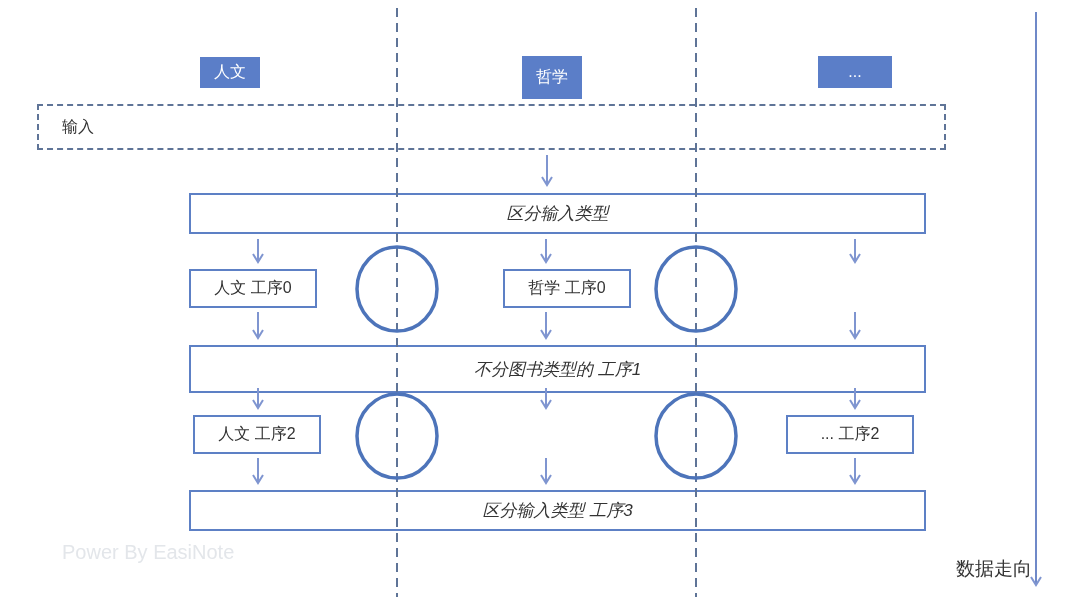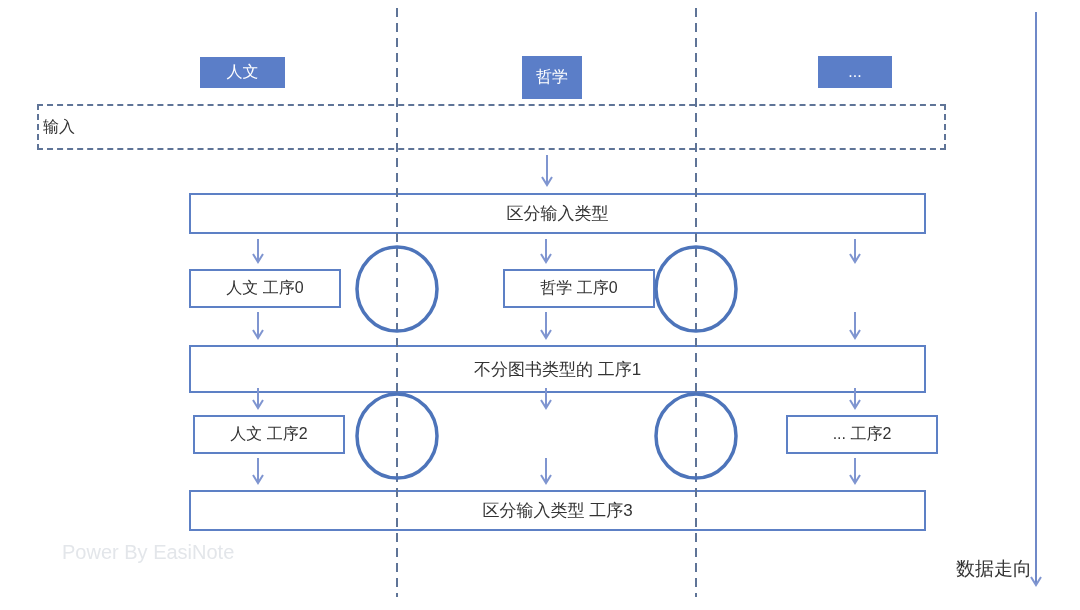--- a/index.html
+++ b/index.html
@@ -5,47 +5,47 @@
   html,body{margin:0;padding:0;}
   body{font-family:"Liberation Sans","DejaVu Sans",sans-serif;background:#fff;}
   .stage{position:relative;width:1080px;height:610px;background:var(--bg,#ffffff);overflow:hidden;}
 
   .cat{position:absolute;display:flex;align-items:center;justify-content:center;
        background:var(--accent,#5b7ec8);color:#ffffff;font-size:16px;z-index:2;}
 
   .input-box{position:absolute;left:37px;top:104px;width:909px;height:46px;
        border:2px dashed var(--dash,#5f7497);box-sizing:border-box;
        display:flex;align-items:center;z-index:1;background:transparent;}
-  .input-box span{margin-left:4px;font-size:16px;color:var(--text,#333);}
+  .input-box span{margin-left:23px;font-size:16px;color:var(--text,#333);}
 
   .bar{position:absolute;left:189px;width:737px;border:2px solid var(--box_border,#5d80c5);
        box-sizing:border-box;background:#ffffff;display:flex;align-items:center;justify-content:center;
-       font-size:17px;color:var(--text,#333);z-index:2;}
+       font-size:17px;color:var(--text,#333);z-index:2;font-style:italic;}
 
-  .pbox{position:absolute;width:152px;height:39px;border:2px solid var(--box_border,#5d80c5);
+  .pbox{position:absolute;width:128px;height:39px;border:2px solid var(--box_border,#5d80c5);
        box-sizing:border-box;background:#ffffff;display:flex;align-items:center;justify-content:center;
        font-size:16px;color:var(--text,#333);z-index:2;}
 
   .overlay{position:absolute;left:0;top:0;width:1080px;height:610px;z-index:5;pointer-events:none;}
   .dashline{stroke:var(--dash,#5f7497);stroke-width:2;stroke-dasharray:9 6;fill:none;}
   .arrowline{stroke:var(--arrow,#7f95d0);stroke-width:2;fill:none;}
   .flowline{stroke:var(--flow_line,#6f89c8);stroke-width:2;fill:none;}
   .crossing{stroke:var(--circle_stroke,#4d74ba);stroke-width:3.5;fill:none;}
   .arrowhead-path{stroke:var(--arrow,#7f95d0);stroke-width:2;fill:none;}
 
   .watermark{position:absolute;left:62px;top:540px;color:var(--watermark,#e3e6ea);
        font-size:20px;line-height:24px;z-index:1;}
   .flow-label{position:absolute;left:956px;top:556px;font-size:19px;color:var(--text,#333);z-index:6;}
 </style>
 </head>
 <body>
 
 <div class="stage">
 
-  <div class="cat" style="left:200px;top:57px;width:85px;height:31px">人文</div>
+  <div class="cat" style="left:200px;top:57px;width:60px;height:31px">人文</div>
   <div class="cat" style="left:522px;top:56px;width:60px;height:43px">哲学</div>
   <div class="cat" style="left:818px;top:56px;width:74px;height:32px">...</div>
 
   <div class="input-box">
     <span>输入</span>
   </div>
 
   <div class="bar" style="top:193px;height:41px">区分输入类型</div>
 
   <div class="pbox" style="left:189px;top:269px">人文 工序0</div>

